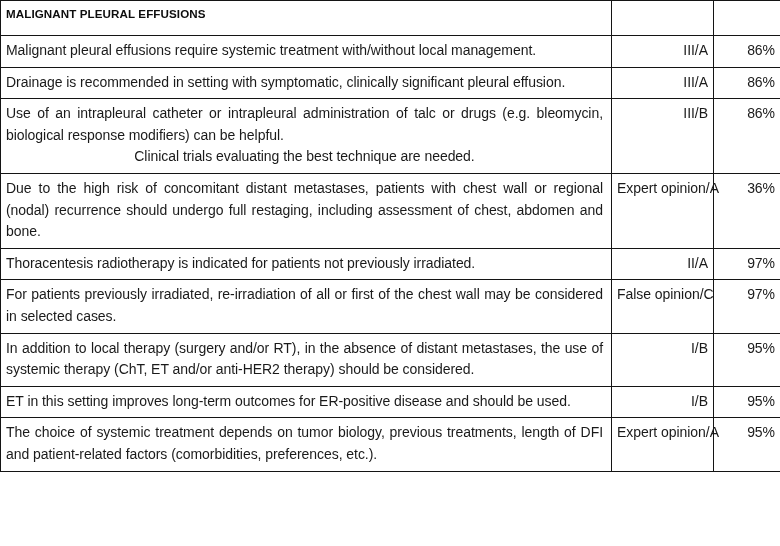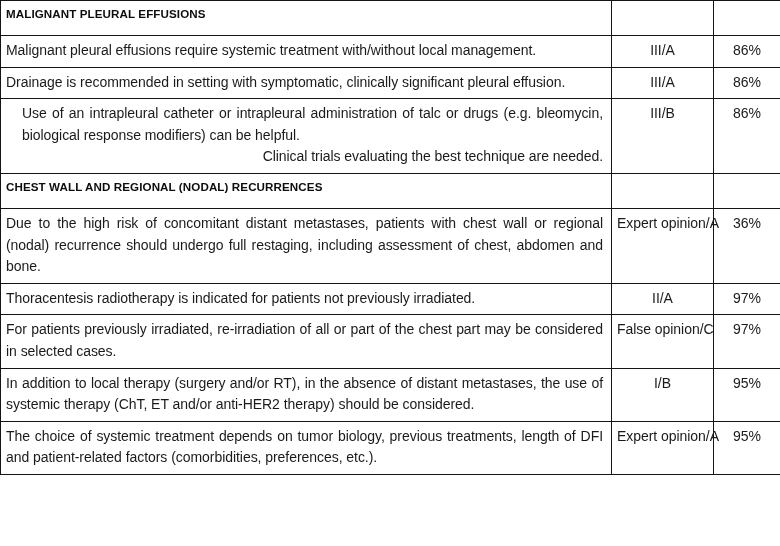--- a/index.html
+++ b/index.html
@@ -35,37 +35,37 @@
   }
 
   
   td.statement {
     text-align: justify;
     text-justify: inter-word;
     padding-right: 8px;
   }
 
   td.loe, td.consensus {
-    text-align: center;
+    text-align: right;
     white-space: nowrap;
   }
 
   
   tr.section td {
     font-weight: bold;
     font-size: 11.6px;
     line-height: 18px;
     padding-top: 4px;
     padding-bottom: 12px;
     letter-spacing: 0.1px;
   }
   tr.section td.heading-black { color: #0d0d0d; }
 
   td p {
-    margin: 0 0 0 16px;
+    margin: 0 0 0 0;
   }
   td p + p {
     margin-top: 0;
   }
 </style>
 </head>
 <body>
 
 <table class="guideline-table">
   <colgroup>
@@ -90,58 +90,58 @@
 
     <tr>
       <td class="statement">Drainage is recommended in setting with symptomatic, clinically significant pleural effusion.</td>
       <td class="loe">III/A</td>
       <td class="consensus">86%</td>
     </tr>
 
     <tr>
       <td class="statement">
         <p>Use of an intrapleural catheter or intrapleural administration of talc or drugs (e.g. bleomycin, biological response modifiers) can be helpful.</p>
-        <p class="nojustify" style="text-align:right">Clinical trials evaluating the best technique are needed.</p>
+        <p class="nojustify" style="text-align:center">Clinical trials evaluating the best technique are needed.</p>
       </td>
       <td class="loe">III/B</td>
       <td class="consensus">86%</td>
     </tr>
 
-    <tr class="section">
-      <td class="heading-black">CHEST WALL AND REGIONAL (NODAL) RECURRENCES</td>
-      <td class="loe"></td>
-      <td class="consensus"></td>
-    </tr>
 
     <tr>
       <td class="statement">Due to the high risk of concomitant distant metastases, patients with chest wall or regional (nodal) recurrence should undergo full restaging, including assessment of chest, abdomen and bone.</td>
       <td class="loe">Expert opinion/A</td>
       <td class="consensus">36%</td>
     </tr>
 
 
     <tr>
       <td class="statement">Thoracentesis radiotherapy is indicated for patients not previously irradiated.</td>
       <td class="loe">II/A</td>
       <td class="consensus">97%</td>
     </tr>
 
     <tr>
-      <td class="statement">For patients previously irradiated, re-irradiation of all or part of the chest part may be considered in selected cases.</td>
+      <td class="statement">For patients previously irradiated, re-irradiation of all or first of the chest wall may be considered in selected cases.</td>
       <td class="loe">False opinion/C</td>
       <td class="consensus">97%</td>
     </tr>
 
     <tr>
       <td class="statement">In addition to local therapy (surgery and/or RT), in the absence of distant metastases, the use of systemic therapy (ChT, ET and/or anti-HER2 therapy) should be considered.</td>
       <td class="loe">I/B</td>
       <td class="consensus">95%</td>
     </tr>
 
 
+    <tr>
+      <td class="statement">ET in this setting improves long-term outcomes for ER-positive disease and should be used.</td>
+      <td class="loe">I/B</td>
+      <td class="consensus">95%</td>
+    </tr>
 
     <tr>
       <td class="statement">The choice of systemic treatment depends on tumor biology, previous treatments, length of DFI and patient-related factors (comorbidities, preferences, etc.).</td>
       <td class="loe">Expert opinion/A</td>
       <td class="consensus">95%</td>
     </tr>
 
   </tbody>
 </table>
 

